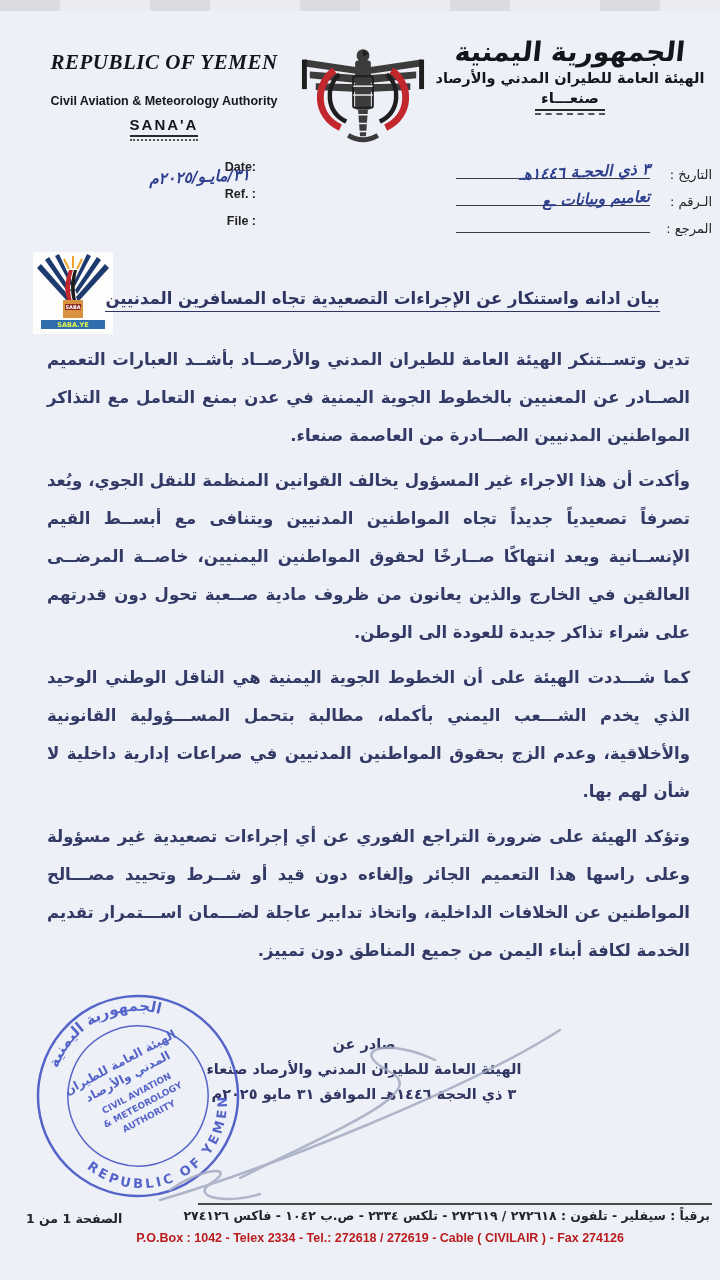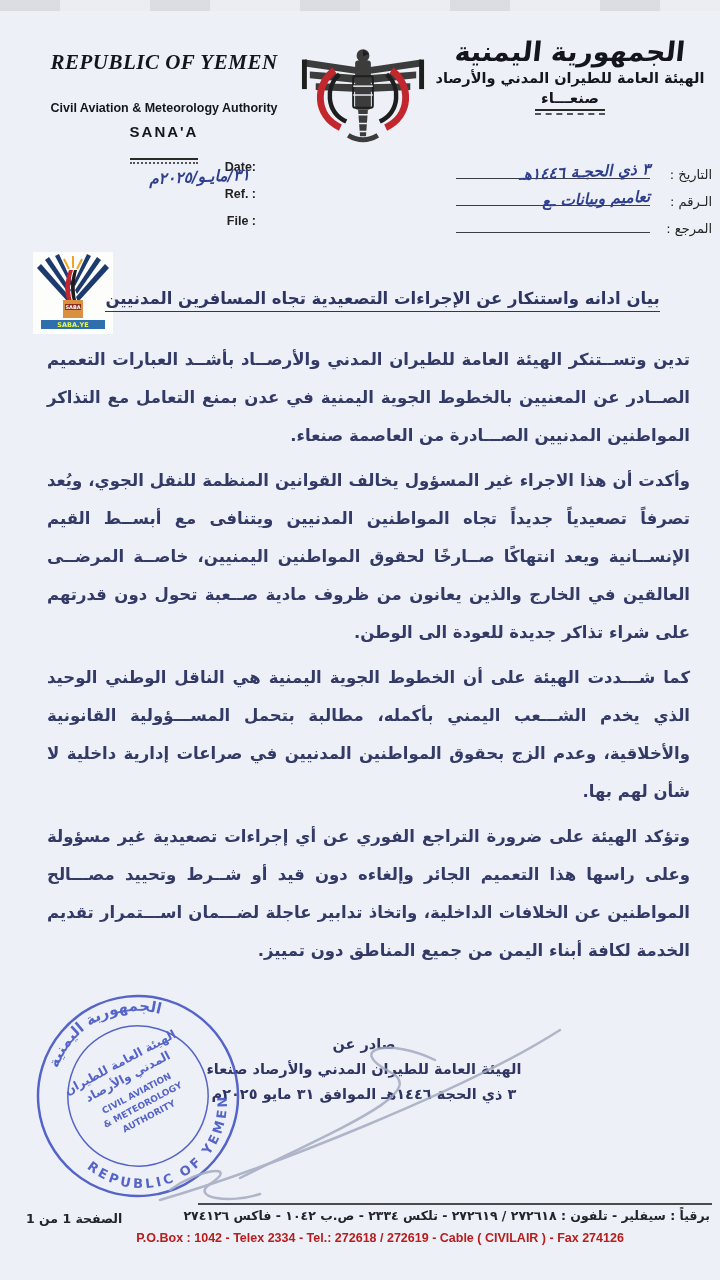--- a/index.html
+++ b/index.html
@@ -8,23 +8,23 @@
     background:#eef0f7;
     font-family:"DejaVu Sans",sans-serif;
   }
   .scan-strip{position:absolute;left:0;top:0;width:720px;height:11px;
     background:repeating-linear-gradient(to right,#cbcccf 0 60px,#e9eaee 60px 150px);
     opacity:.55;}
   
   .lh-left{position:absolute;left:36px;top:50px;width:256px;text-align:center;color:#15161c;}
   .lh-left .country{font-family:"Liberation Serif",serif;font-style:italic;font-weight:bold;
     font-size:21px;letter-spacing:.5px;white-space:nowrap;}
-  .lh-left .authority{font-family:"Liberation Sans",sans-serif;font-weight:bold;font-size:12.5px;margin-top:26px;}
+  .lh-left .authority{font-family:"Liberation Sans",sans-serif;font-weight:bold;font-size:12.5px;margin-top:19px;}
   .lh-left .city{display:inline-block;font-family:"Liberation Sans",sans-serif;font-weight:bold;
-    font-size:15px;letter-spacing:2px;margin-top:8px;padding-bottom:18px;border-bottom:2px solid #2a2a2a;}
+    font-size:15px;letter-spacing:2px;margin-top:8px;padding-bottom:2px;border-bottom:2px solid #2a2a2a;}
   .lh-left .city-wrap{display:inline-block;border-bottom:2px dotted #555;padding-bottom:2px;}
   .emblem{position:absolute;left:299px;top:40px;width:128px;height:112px;}
   .lh-right{position:absolute;right:6px;top:36px;width:288px;text-align:center;color:#15161c;direction:rtl;}
   .lh-right .country{font-size:27px;font-weight:bold;transform:skewX(-6deg);letter-spacing:-1px;}
   .lh-right .authority{font-size:14.5px;font-weight:bold;margin-top:3px;white-space:nowrap;}
   .lh-right .city{display:inline-block;font-size:15px;font-weight:bold;margin-top:3px;
     padding:0 6px 2px 6px;border-bottom:2px solid #2a2a2a;}
   .lh-right .city-wrap{display:inline-block;border-bottom:2px dashed #555;padding-bottom:2px;}
   
   .fields-left{position:absolute;left:46px;top:160px;width:210px;color:#222;}

